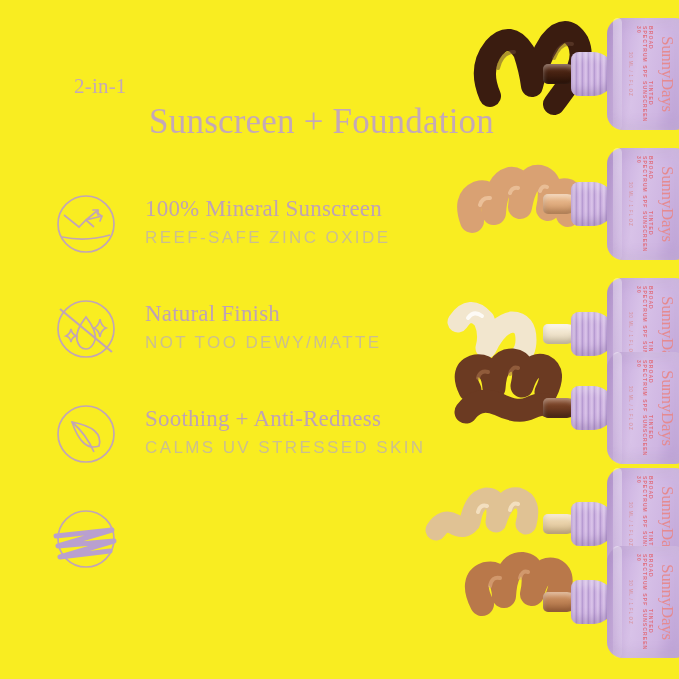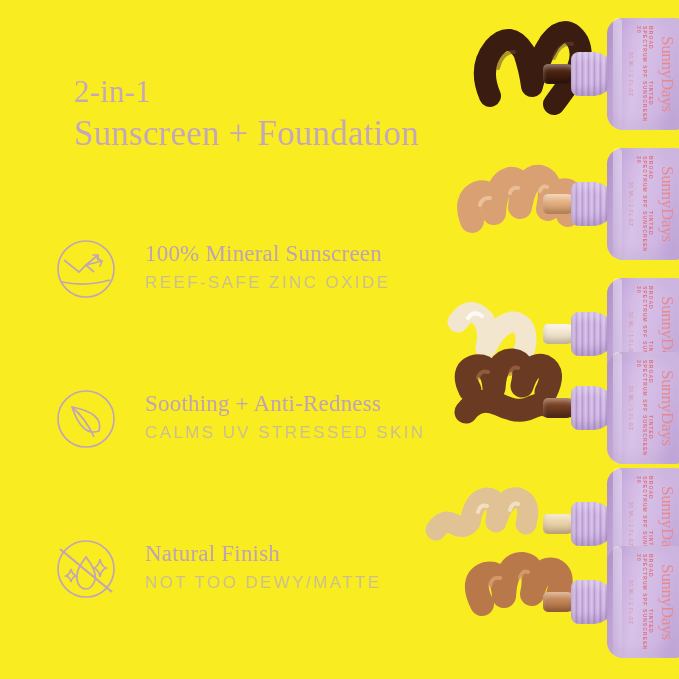--- a/index.html
+++ b/index.html
@@ -13,26 +13,26 @@
 
   
   .headline {
     position:absolute;
     left:74px; top:74px;
     width:420px;
     font-family:"Liberation Serif", serif;
     color:#C4A8B8;
     line-height:1.18;
   }
-  .headline .l1 { font-size:31px; letter-spacing:.2px; display:block; }
-  .headline .l2 { font-size:35px; letter-spacing:.2px; display:block; margin-top:2px; }
+  .headline .l1 { font-size:21px; letter-spacing:.2px; display:block; }
+  .headline .l2 { font-size:35px; letter-spacing:.2px; display:block; margin-top:2px;text-align:right; }
 
   
   .features { position:absolute; left:52px; top:190px; width:420px; }
-  .feature { position:relative; height:105px;margin-top:45px; }
+  .feature { position:relative; height:105px; }
   .feature .ico {
     position:absolute; left:0; top:0;
     width:68px; height:68px;
   }
   .feature .ico svg { display:block; width:68px; height:68px; }
   .feature .txt { position:absolute; left:93px; top:6px; }
   .feature .title {
     font-family:"Liberation Serif", serif;
     font-size:23px;
     color:#BFA3B4;
@@ -141,43 +141,43 @@
       <div class="txt">
         <div class="title">100% Mineral Sunscreen</div>
         <div class="sub">REEF-SAFE ZINC OXIDE</div>
       </div>
     </div>
 
     <div class="feature">
       <div class="ico">
         <svg viewBox="0 0 68 68" fill="none" stroke="#C2A5B6" stroke-width="1.7">
           <circle cx="34" cy="34" r="28"></circle>
-          <path d="M20 22 Q52 28 47 46 Q30 52 20 22 Z"></path>
-          <path d="M20 22 Q34 34 42 52"></path>
+          <path d="M34 22 Q45 36 43 45 Q40 54 34 54 Q27 54 25 45 Q23 36 34 22 Z"></path>
+          <path d="M48 24 Q49 31 54 33 Q49 35 48 42 Q47 35 42 33 Q47 31 48 24 Z"></path>
+          <path d="M19 34 Q20 39 24 41 Q20 42 19 47 Q18 42 14 41 Q18 39 19 34 Z"></path>
+          <path d="M8 14 L60 57" stroke-width="2.2"></path>
         </svg>
       </div>
       <div class="txt">
-        <div class="title">Soothing + Anti-Redness</div>
-        <div class="sub">CALMS UV STRESSED SKIN</div>
+        <div class="title">Natural Finish</div>
+        <div class="sub">NOT TOO DEWY/MATTE</div>
       </div>
     </div>
 
     <div class="feature">
       <div class="ico">
         <svg viewBox="0 0 68 68" fill="none" stroke="#C2A5B6" stroke-width="1.7">
           <circle cx="34" cy="34" r="28"></circle>
-          <path d="M34 22 Q45 36 43 45 Q40 54 34 54 Q27 54 25 45 Q23 36 34 22 Z"></path>
-          <path d="M48 24 Q49 31 54 33 Q49 35 48 42 Q47 35 42 33 Q47 31 48 24 Z"></path>
-          <path d="M19 34 Q20 39 24 41 Q20 42 19 47 Q18 42 14 41 Q18 39 19 34 Z"></path>
-          <path d="M8 14 L60 57" stroke-width="2.2"></path>
+          <path d="M20 22 Q52 28 47 46 Q30 52 20 22 Z"></path>
+          <path d="M20 22 Q34 34 42 52"></path>
         </svg>
       </div>
       <div class="txt">
-        <div class="title">Natural Finish</div>
-        <div class="sub">NOT TOO DEWY/MATTE</div>
+        <div class="title">Soothing + Anti-Redness</div>
+        <div class="sub">CALMS UV STRESSED SKIN</div>
       </div>
     </div>
 
     <div class="feature">
       <div class="ico">
         <svg viewBox="0 0 68 68" fill="none">
           <circle cx="34" cy="34" r="28" stroke="#C2A5B6" stroke-width="1.7"></circle>
           <path d="M4 31 L60 25 L6 41 L62 36 L8 52 L58 46" stroke="#B9A0CF" stroke-width="5" stroke-linejoin="round" stroke-linecap="round"></path>
         </svg>
       </div>

